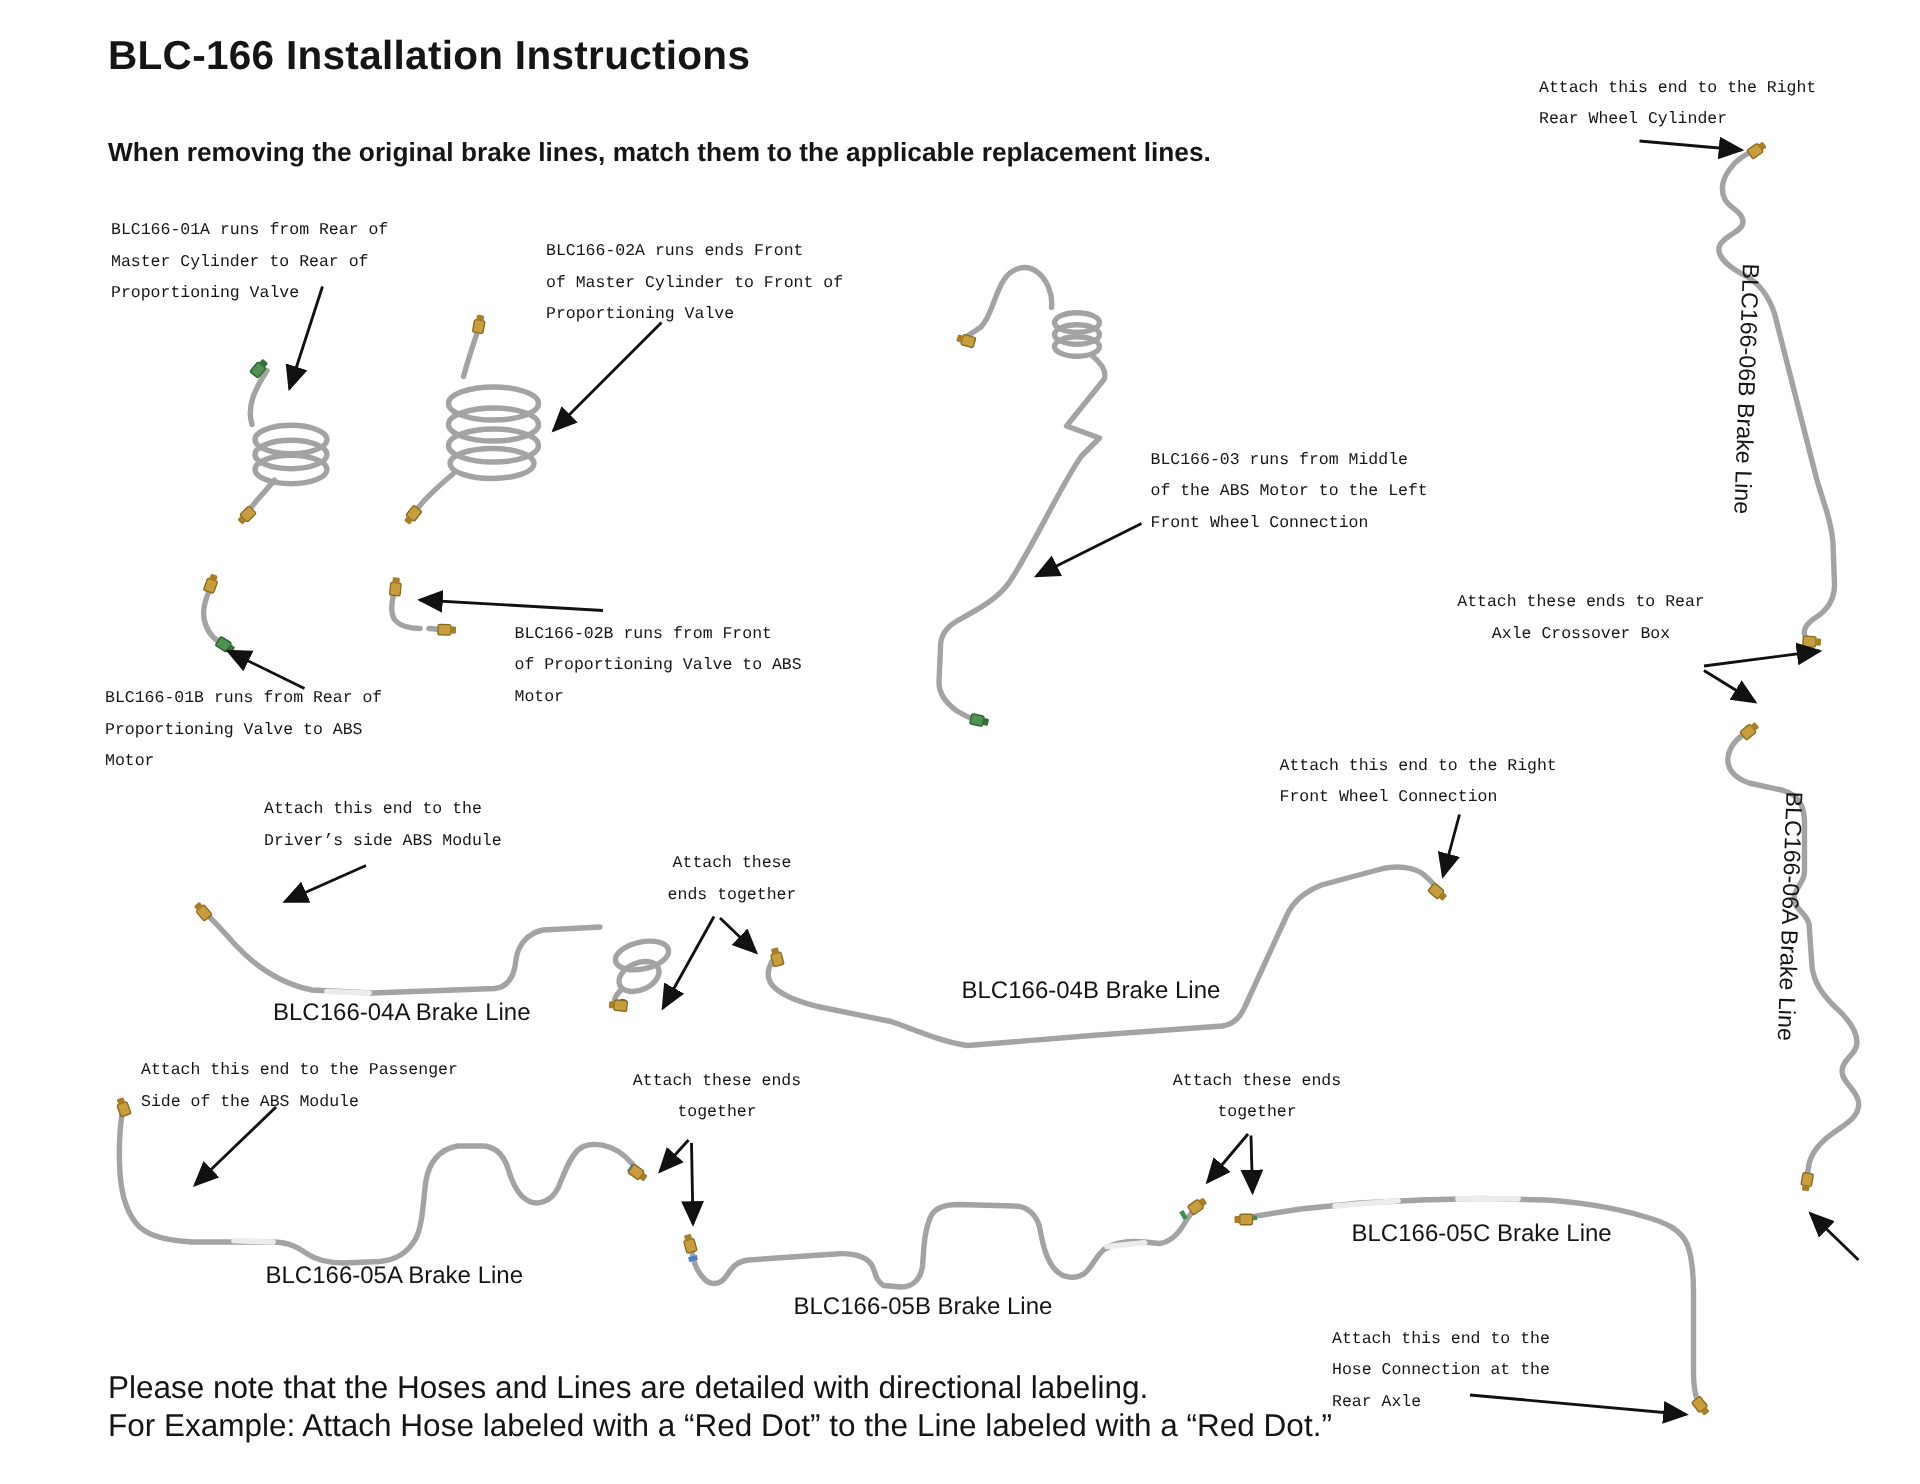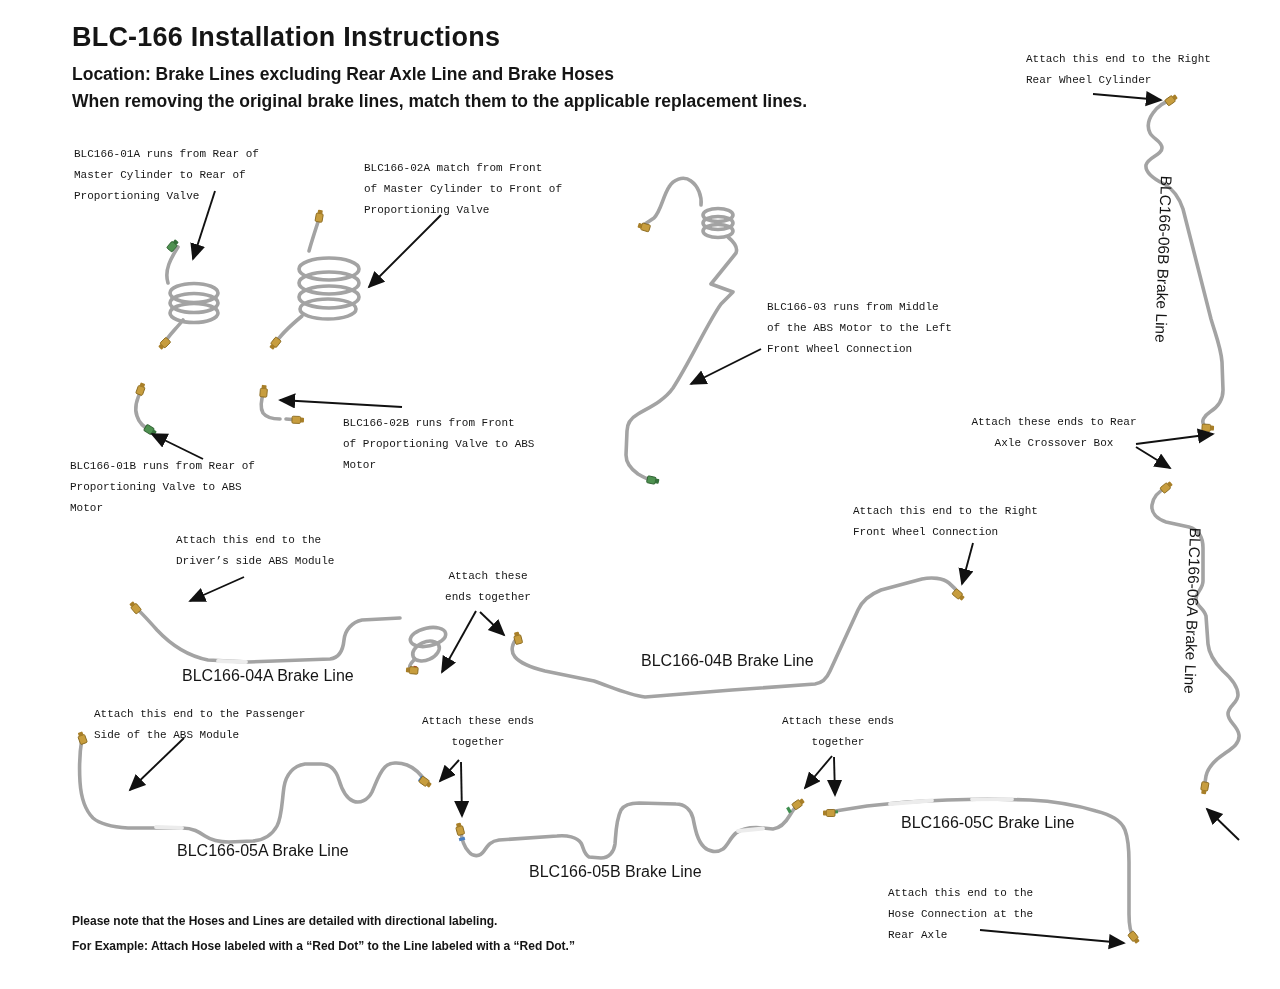--- a/index.html
+++ b/index.html
@@ -1,21 +1,21 @@
 <!DOCTYPE html>
 <html><head>
 <meta charset="utf-8">
 <style>
   html,body{margin:0;padding:0;background:#fff;}
   #canvas{position:relative;width:1280px;height:989px;background:#ffffff;overflow:hidden;
           font-family:"Liberation Sans",sans-serif;color:#151515;margin-left:32px;}
   #art{position:absolute;left:0;top:0;}
   .title{position:absolute;left:40px;top:22px;font-size:27px;font-weight:bold;letter-spacing:.2px;}
   .sub{position:absolute;left:40px;font-size:17.5px;font-weight:bold;}
-  .note{position:absolute;left:40px;font-size:12px;font-weight:bold;}
+  .note{position:absolute;left:40px;font-size:21px;font-weight:normal;}
   .callout{position:absolute;font-size:11px;line-height:21px;white-space:pre-line;font-family:Liberation Mono, monospace;}
   .center{text-align:center;}
   .linelabel{position:absolute;font-size:16px;white-space:nowrap;text-align:right;}
   .vlabel{position:absolute;font-size:15.5px;white-space:nowrap;transform-origin:0 0;transform:rotate(92deg);}
 </style>
 </head>
 <body>
 
 <div id="canvas">
 
@@ -145,41 +145,40 @@
       <line x1="427" y1="760" x2="408" y2="781"></line>
       <line x1="429" y1="762" x2="430" y2="816"></line>
       <line x1="800" y1="756" x2="773" y2="788"></line>
       <line x1="802" y1="757" x2="803" y2="795"></line>
       <line x1="948" y1="930" x2="1092" y2="943"></line>
       <line x1="1207" y1="840" x2="1175" y2="809"></line>
     </g>
   </svg>
 
   <div class="title">BLC-166 Installation Instructions</div>
-  <div class="sub" style="top:64px">Location: Brake Lines excluding Rear Axle Line and Brake Hoses</div>
   <div class="sub" style="top:91px">When removing the original brake lines, match them to the applicable replacement lines.</div>
 
   <div class="callout" style="left:42px;top:144px;width:228px">BLC166-01A runs from Rear of
 Master Cylinder to Rear of
 Proportioning Valve</div>
-  <div class="callout" style="left:332px;top:158px;width:222px">BLC166-02A match from Front
+  <div class="callout" style="left:332px;top:158px;width:222px">BLC166-02A runs ends Front
 of Master Cylinder to Front of
 Proportioning Valve</div>
   <div class="callout" style="left:735px;top:297px;width:215px">BLC166-03 runs from Middle
 of the ABS Motor to the Left
 Front Wheel Connection</div>
   <div class="callout" style="left:994px;top:49px;width:205px">Attach this end to the Right
 Rear Wheel Cylinder</div>
   <div class="callout" style="left:38px;top:456px;width:222px">BLC166-01B runs from Rear of
 Proportioning Valve to ABS
 Motor</div>
   <div class="callout" style="left:311px;top:413px;width:222px">BLC166-02B runs from Front
 of Proportioning Valve to ABS
 Motor</div>
-  <div class="callout center" style="left:926px;top:412px;width:192px">Attach these ends to Rear
+  <div class="callout center" style="left:926px;top:392px;width:192px">Attach these ends to Rear
 Axle Crossover Box</div>
   <div class="callout" style="left:821px;top:501px;width:205px">Attach this end to the Right
 Front Wheel Connection</div>
   <div class="callout" style="left:144px;top:530px;width:190px">Attach this end to the
 Driver’s side ABS Module</div>
   <div class="callout center" style="left:403px;top:566px;width:106px">Attach these
 ends together</div>
   <div class="callout" style="left:62px;top:704px;width:242px">Attach this end to the Passenger
 Side of the ABS Module</div>
   <div class="callout center" style="left:380px;top:711px;width:132px">Attach these ends

